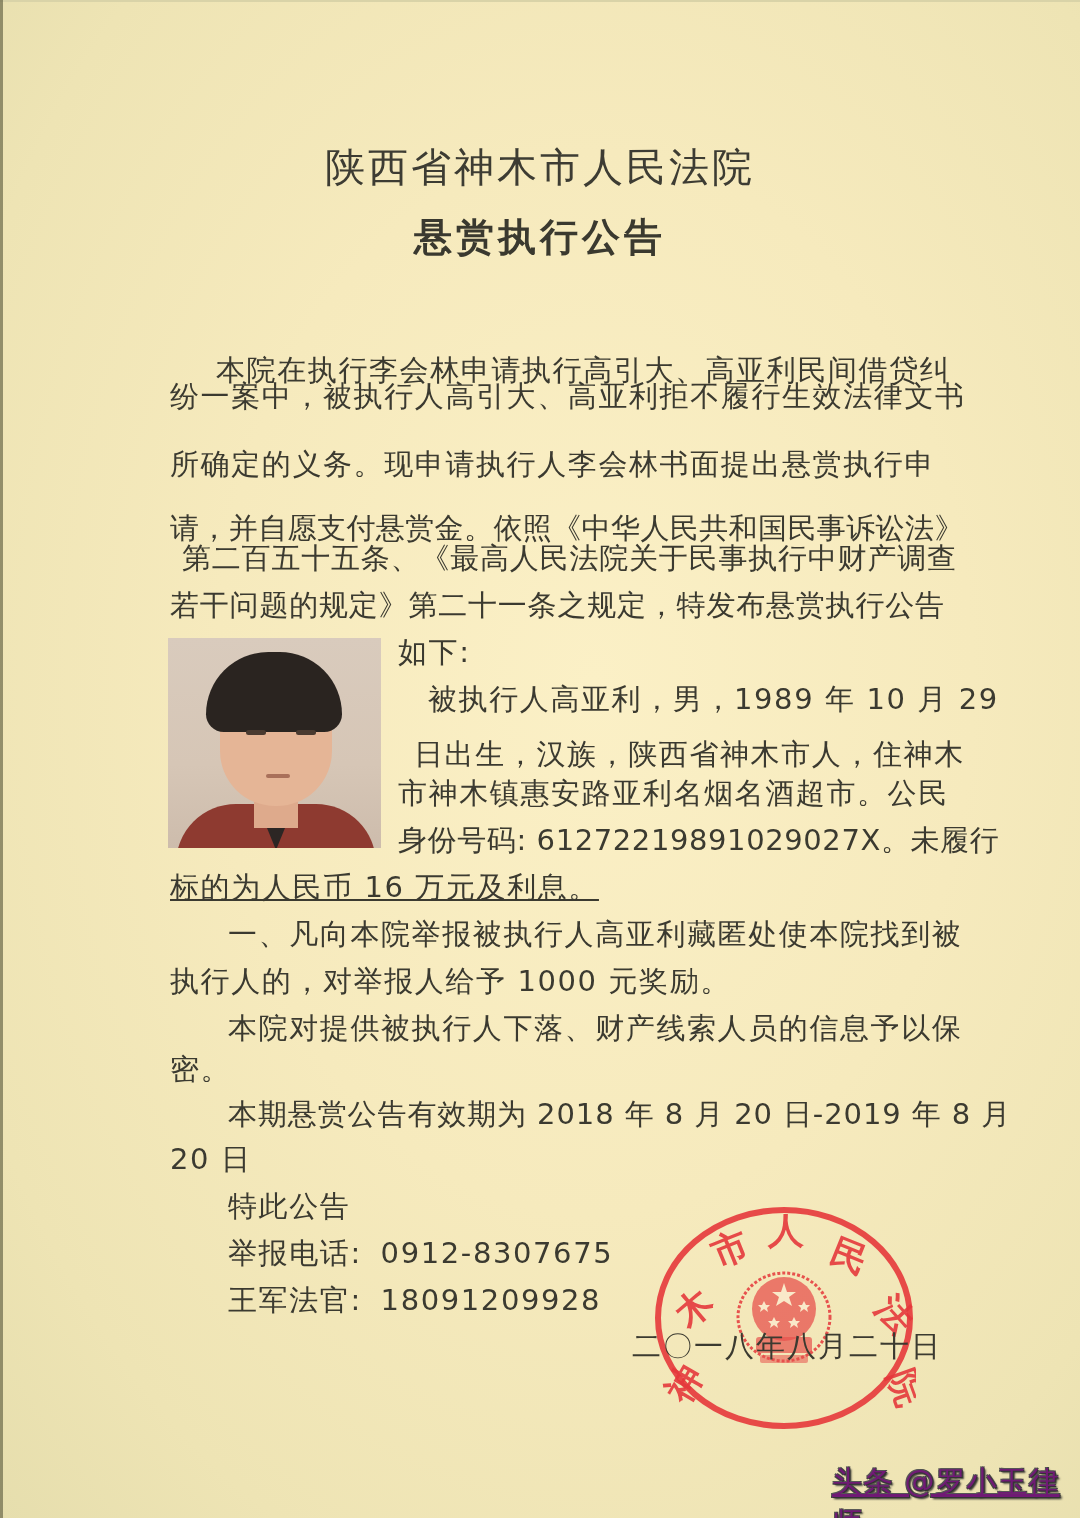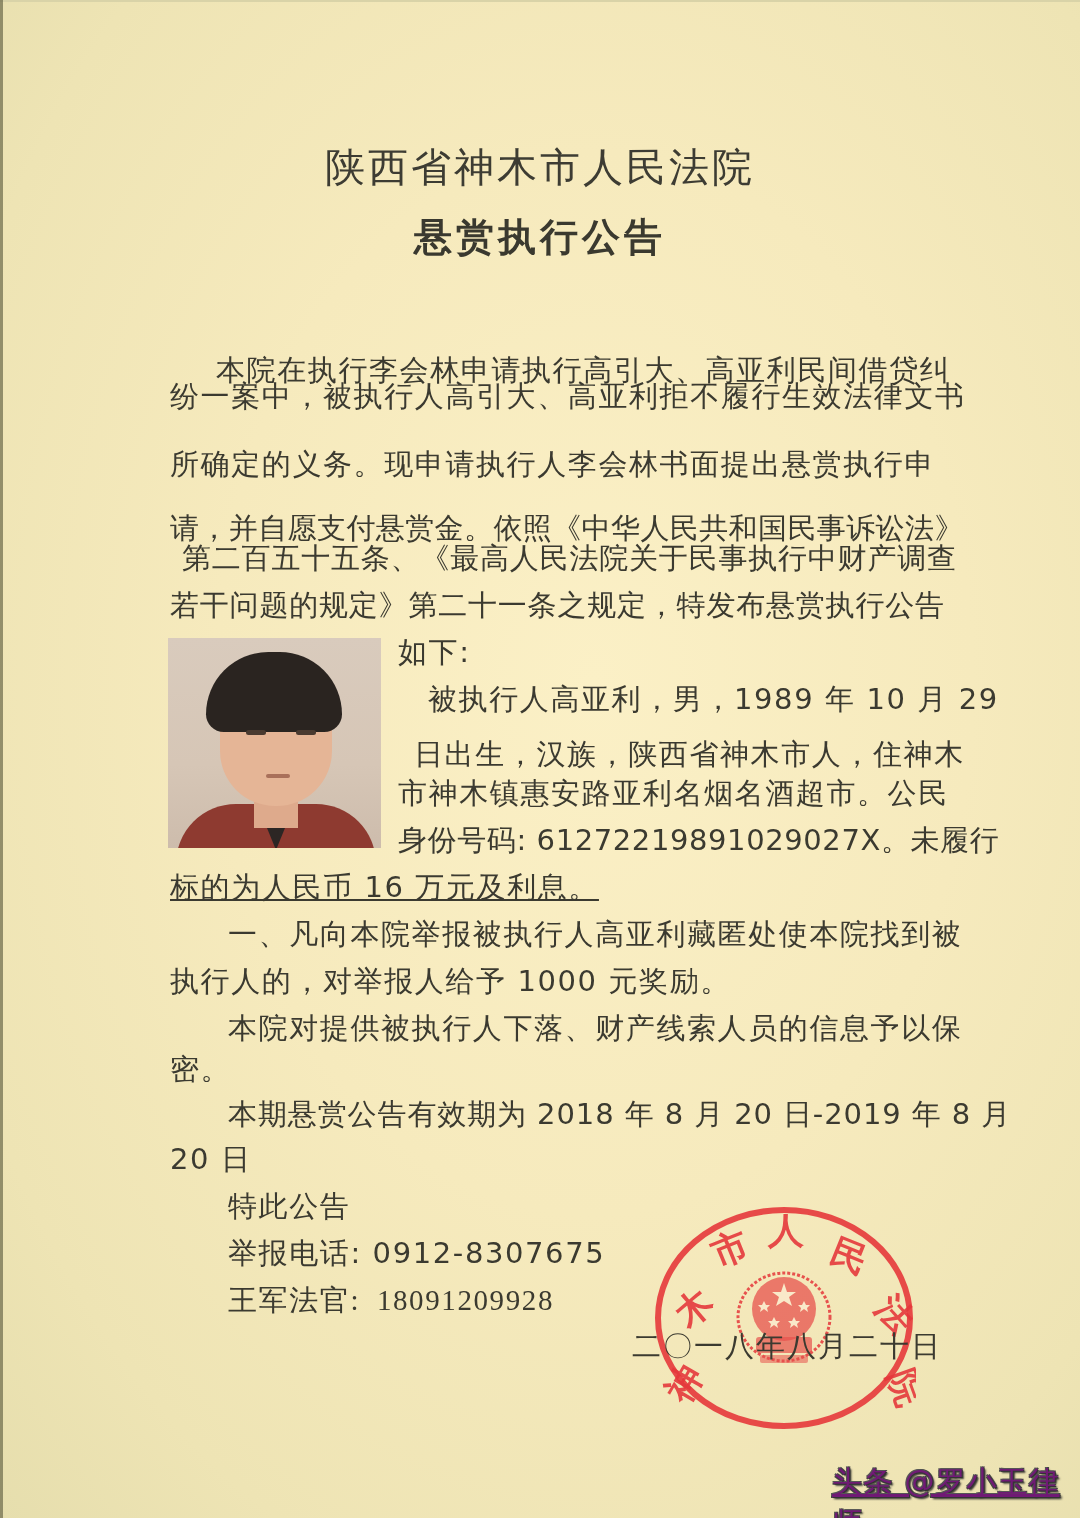--- a/index.html
+++ b/index.html
@@ -91,23 +91,23 @@
 <div class="line" style="left:228px;top:916px;">一、凡向本院举报被执行人高亚利藏匿处使本院找到被</div>
 <div class="line" style="left:170px;top:963px;">执行人的，对举报人给予 1000 元奖励。</div>
 <div class="line" style="left:228px;top:1010px;">本院对提供被执行人下落、财产线索人员的信息予以保</div>
 <div class="line" style="left:170px;top:1051px;">密。</div>
 <div class="line" style="left:228px;top:1096px;letter-spacing:0.9px;">本期悬赏公告有效期为 2018 年 8 月 20 日-2019 年 8 月</div>
 <div class="line" style="left:170px;top:1141px;">20 日</div>
 
 <div class="line" style="left:228px;top:1188px;">特此公告</div>
 <div class="line" style="left:228px;top:1235px;">
   <span>举报电话:</span>
-  <span style="">0912-8307675</span>
+  <span style="margin-left:8px;">0912-8307675</span>
 </div>
-<div class="line" style="left:228px;top:1282px;font-family:Liberation Serif, serif;">
+<div class="line" style="left:228px;top:1282px;">
   <span>王军法官:</span>
   <span style="margin-left:8px;">18091209928</span>
 </div>
 
 <svg class="seal" viewBox="0 0 264 226">
   <ellipse cx="132" cy="113" rx="126" ry="108" fill="none" stroke="#e5383b" stroke-width="6" opacity="0.9"></ellipse>
   <g fill="#e5383b" opacity="0.85">
     <ellipse cx="132" cy="112" rx="46" ry="44" fill="none" stroke="#e5383b" stroke-width="3" stroke-dasharray="3 2"></ellipse>
     <circle cx="132" cy="104" r="32" opacity="0.75"></circle>
     <polygon points="132,78 135,87 144,87 137,92 140,101 132,96 124,101 127,92 120,87 129,87" fill="#fbeacc"></polygon>

